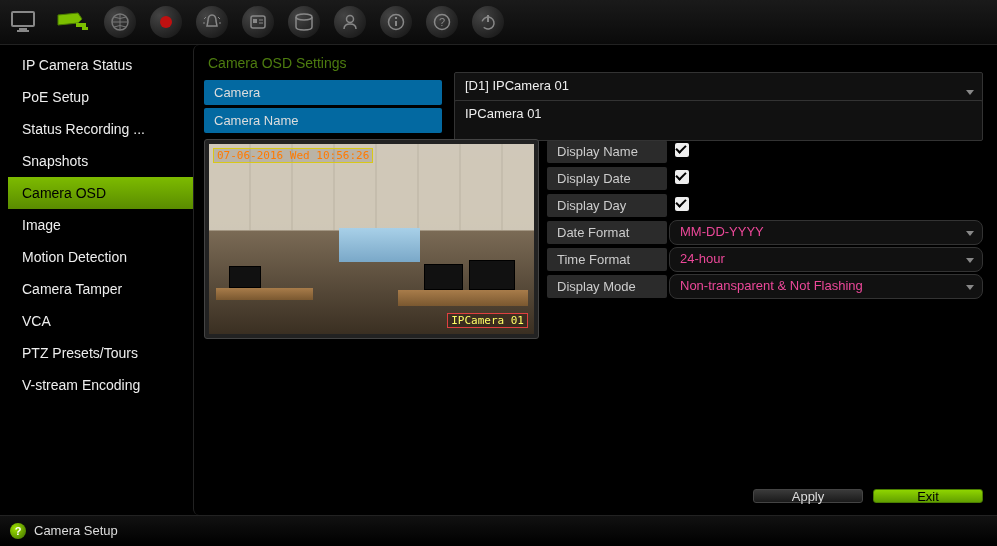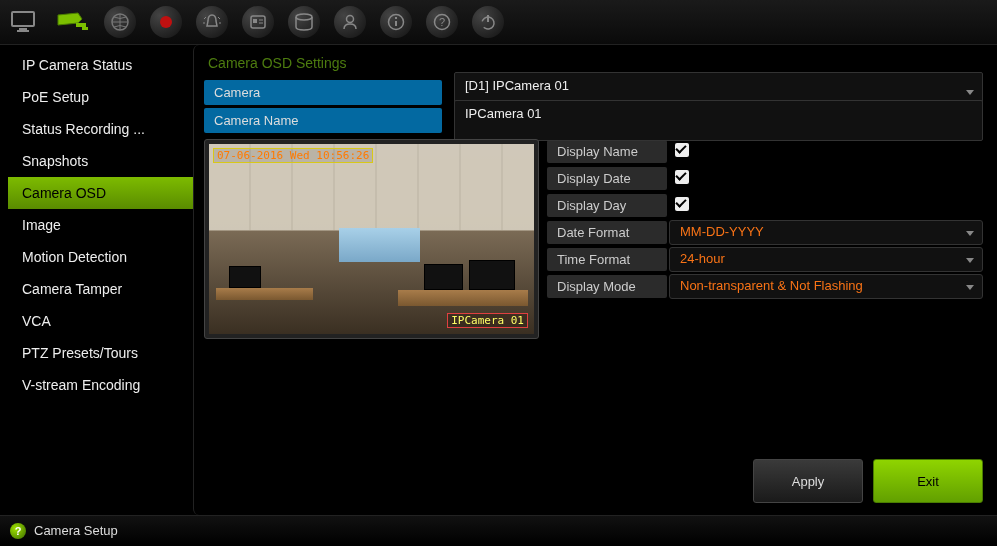--- a/index.html
+++ b/index.html
@@ -147,22 +147,22 @@
     width: 120px;
     background:#2b2b2b;
     padding:4px 10px;
     color:#ccc;
     border-radius:2px;
     font-size:13px;
   }
   .s-field {
     flex:1; margin-left:2px; background:#111;
     border:1px solid #333; height:25px;
-    padding:3px 10px; color:#f97316;
-    position:relative; border-radius:3px;
+    padding:3px 10px; color:#ec4899;
+    position:relative; border-radius:8px;
   }
   .s-field.select::after {
     content:""; position:absolute; right:8px; top:50%; transform:translateY(-40%);
     border-left:4px solid transparent;border-right:4px solid transparent;border-top:5px solid #888;
   }
   .s-check {
     flex:1; margin-left:2px; padding:3px 6px;
   }
   .chk {
     width:14px; height:14px; background:#eee; display:inline-block;
@@ -171,21 +171,21 @@
   .chk::after {
     content:""; position:absolute; left:3px; top:0px;
     width:4px; height:8px; border:solid #000; border-width:0 2px 2px 0;
     transform: rotate(45deg);
   }
   .button-row {
     position:absolute; bottom:12px; right:14px;
     display:flex; gap:10px;
   }
   .btn {
-    width:110px; height:44px;
+    width:110px; height:14px;
     display:flex; align-items:center; justify-content:center;
     border-radius:3px;
     font-size:13px;
     cursor:pointer;
   }
   .btn-dark { background:linear-gradient(#3a3a3a,#1a1a1a); color:#ddd; border:1px solid #444; }
   .btn-green { background:linear-gradient(#8fd400,#62a000); color:#000; border:1px solid #4a7d00; }
   .footer {
     height: 30px;
     display:flex; align-items:center;

